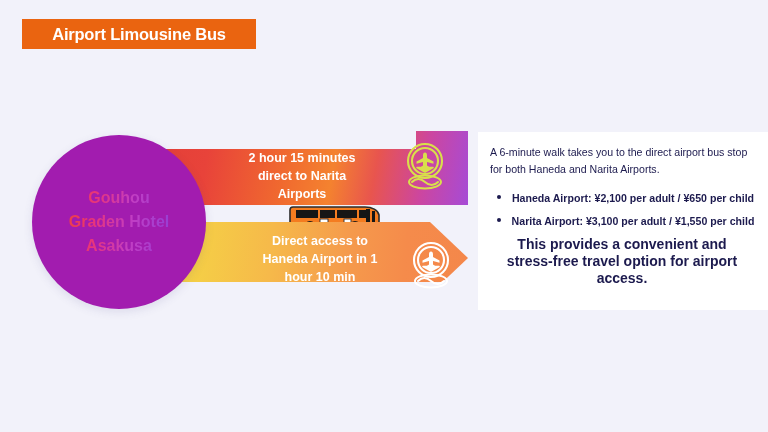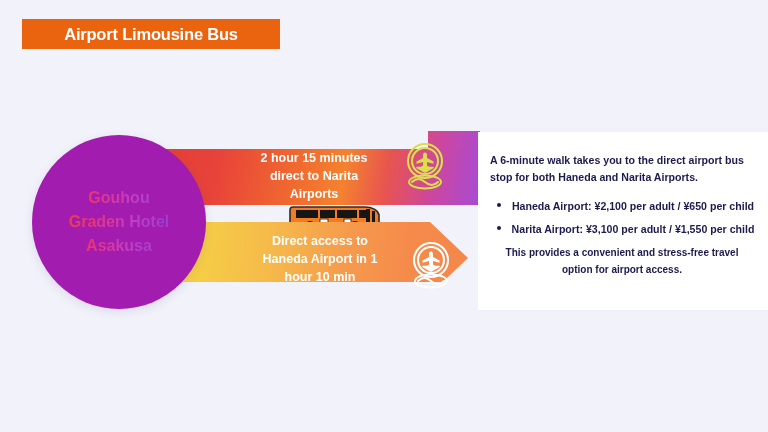--- a/index.html
+++ b/index.html
@@ -22,42 +22,42 @@
     width: 768px;
     height: 432px;
     background: #f2f2fa;
   }
 
   
   #title-banner {
     position: absolute;
     left: 22px;
     top: 19px;
-    width: 258px;
+    width: 234px;
     height: 30px;
     background: #ea6410;
     display: flex;
     align-items: center;
     justify-content: center;
     box-sizing: border-box;
     padding: 8px 8px;
   }
   #title-banner .title-text {
     color: #ffffff;
     font-size: 16.5px;
     font-weight: bold;
     letter-spacing: -0.2px;
     white-space: nowrap;
     line-height: 1;
   }
 
   
   #arrow-narita {
     position: absolute;
-    left: 164px;
+    left: 152px;
     top: 131px;
     width: 316px;
     height: 74px;
     background: linear-gradient(100deg, #e33f38 0%, #e8433a 18%, #f0692f 42%, #f4822f 57%, #e8554e 70%, #cc46a0 85%, #a64bd6 100%);
     -webkit-clip-path: polygon(0 18px, 264px 18px, 264px 0, 100% 0, 316px 74px, 0 74px);
     clip-path: polygon(0 18px, 264px 18px, 264px 0, 100% 0, 316px 74px, 0 74px);
   }
   #arrow-narita .arrow-label {
     position: absolute;
     left: 70px;
@@ -143,23 +143,23 @@
     top: 132px;
     width: 290px;
     height: 178px;
     background: #ffffff;
     box-sizing: border-box;
     padding: 12px 8px 8px 12px;
   }
   #info-panel .intro {
     color: #1c1a4e;
     font-size: 10.6px;
-    font-weight: bold;
+    font-weight: normal;
     line-height: 17px;
-    margin: 8px 0 12px 0;
+    margin: 0 0 12px 0;
   }
   #info-panel ul.fare-list {
     margin: 0 0 4px 0;
     padding: 0 0 0 20px;
     list-style: none;
   }
   #info-panel ul.fare-list li {
     position: relative;
     color: #1c1a4e;
     font-size: 10.6px;
@@ -173,21 +173,21 @@
     position: absolute;
     left: -13px;
     top: 5px;
     width: 4px;
     height: 4px;
     border-radius: 50%;
     background: #1c1a4e;
   }
   #info-panel .closing {
     color: #1c1a4e;
-    font-size: 10px;
+    font-size: 14px;
     font-weight: bold;
     line-height: 17px;
     text-align: center;
     margin: 6px;
     padding-right: 6px;
   }
 </style>
 </head>
 <body>
 

